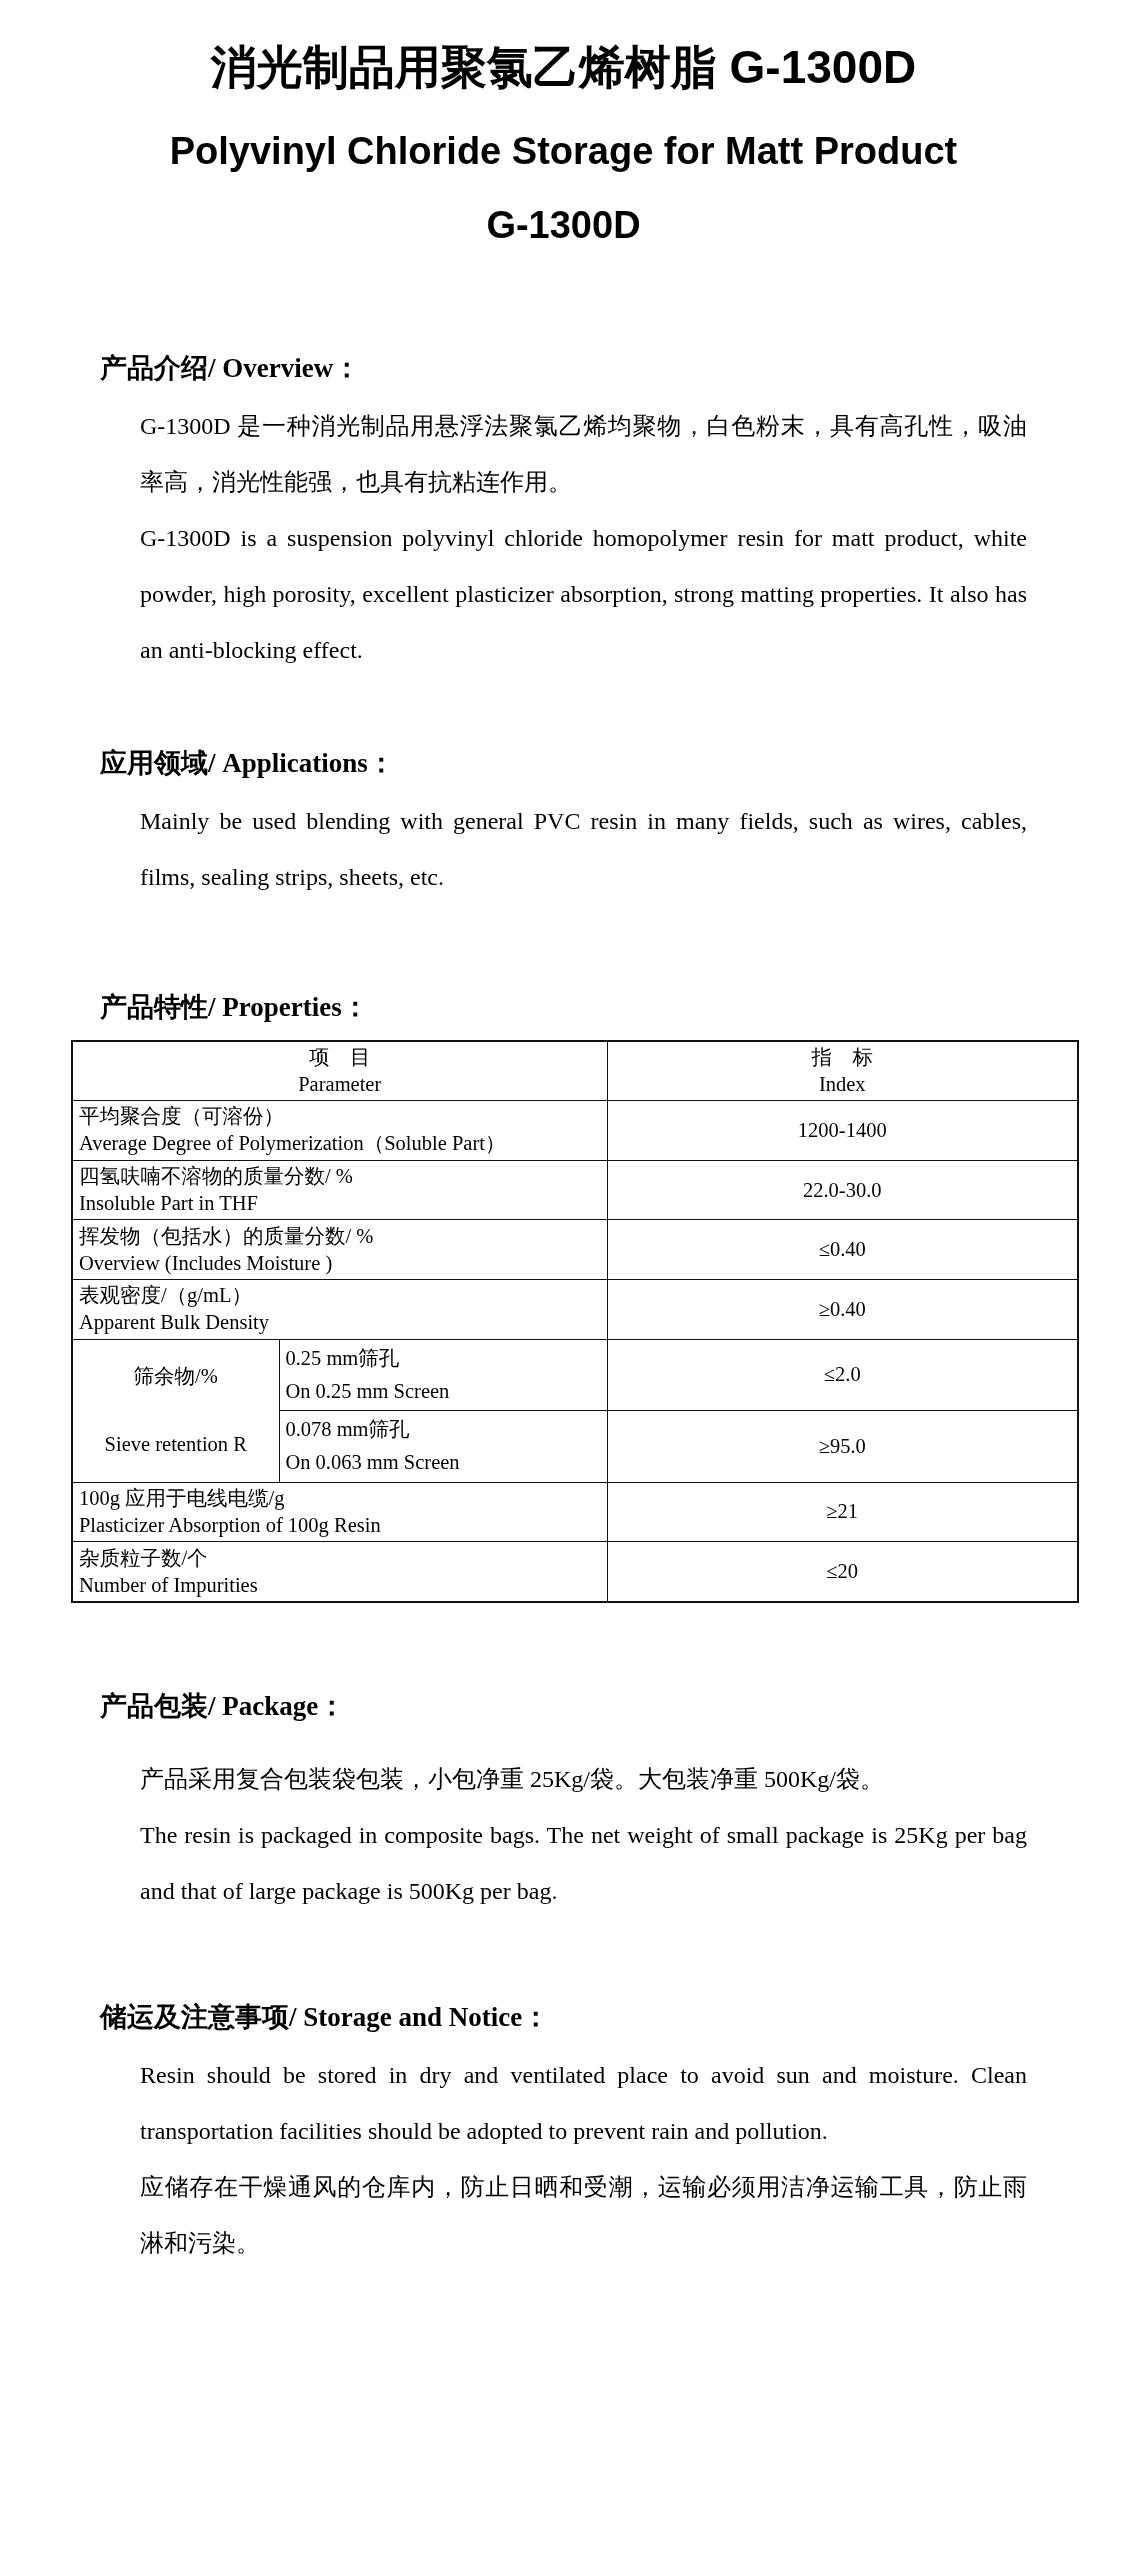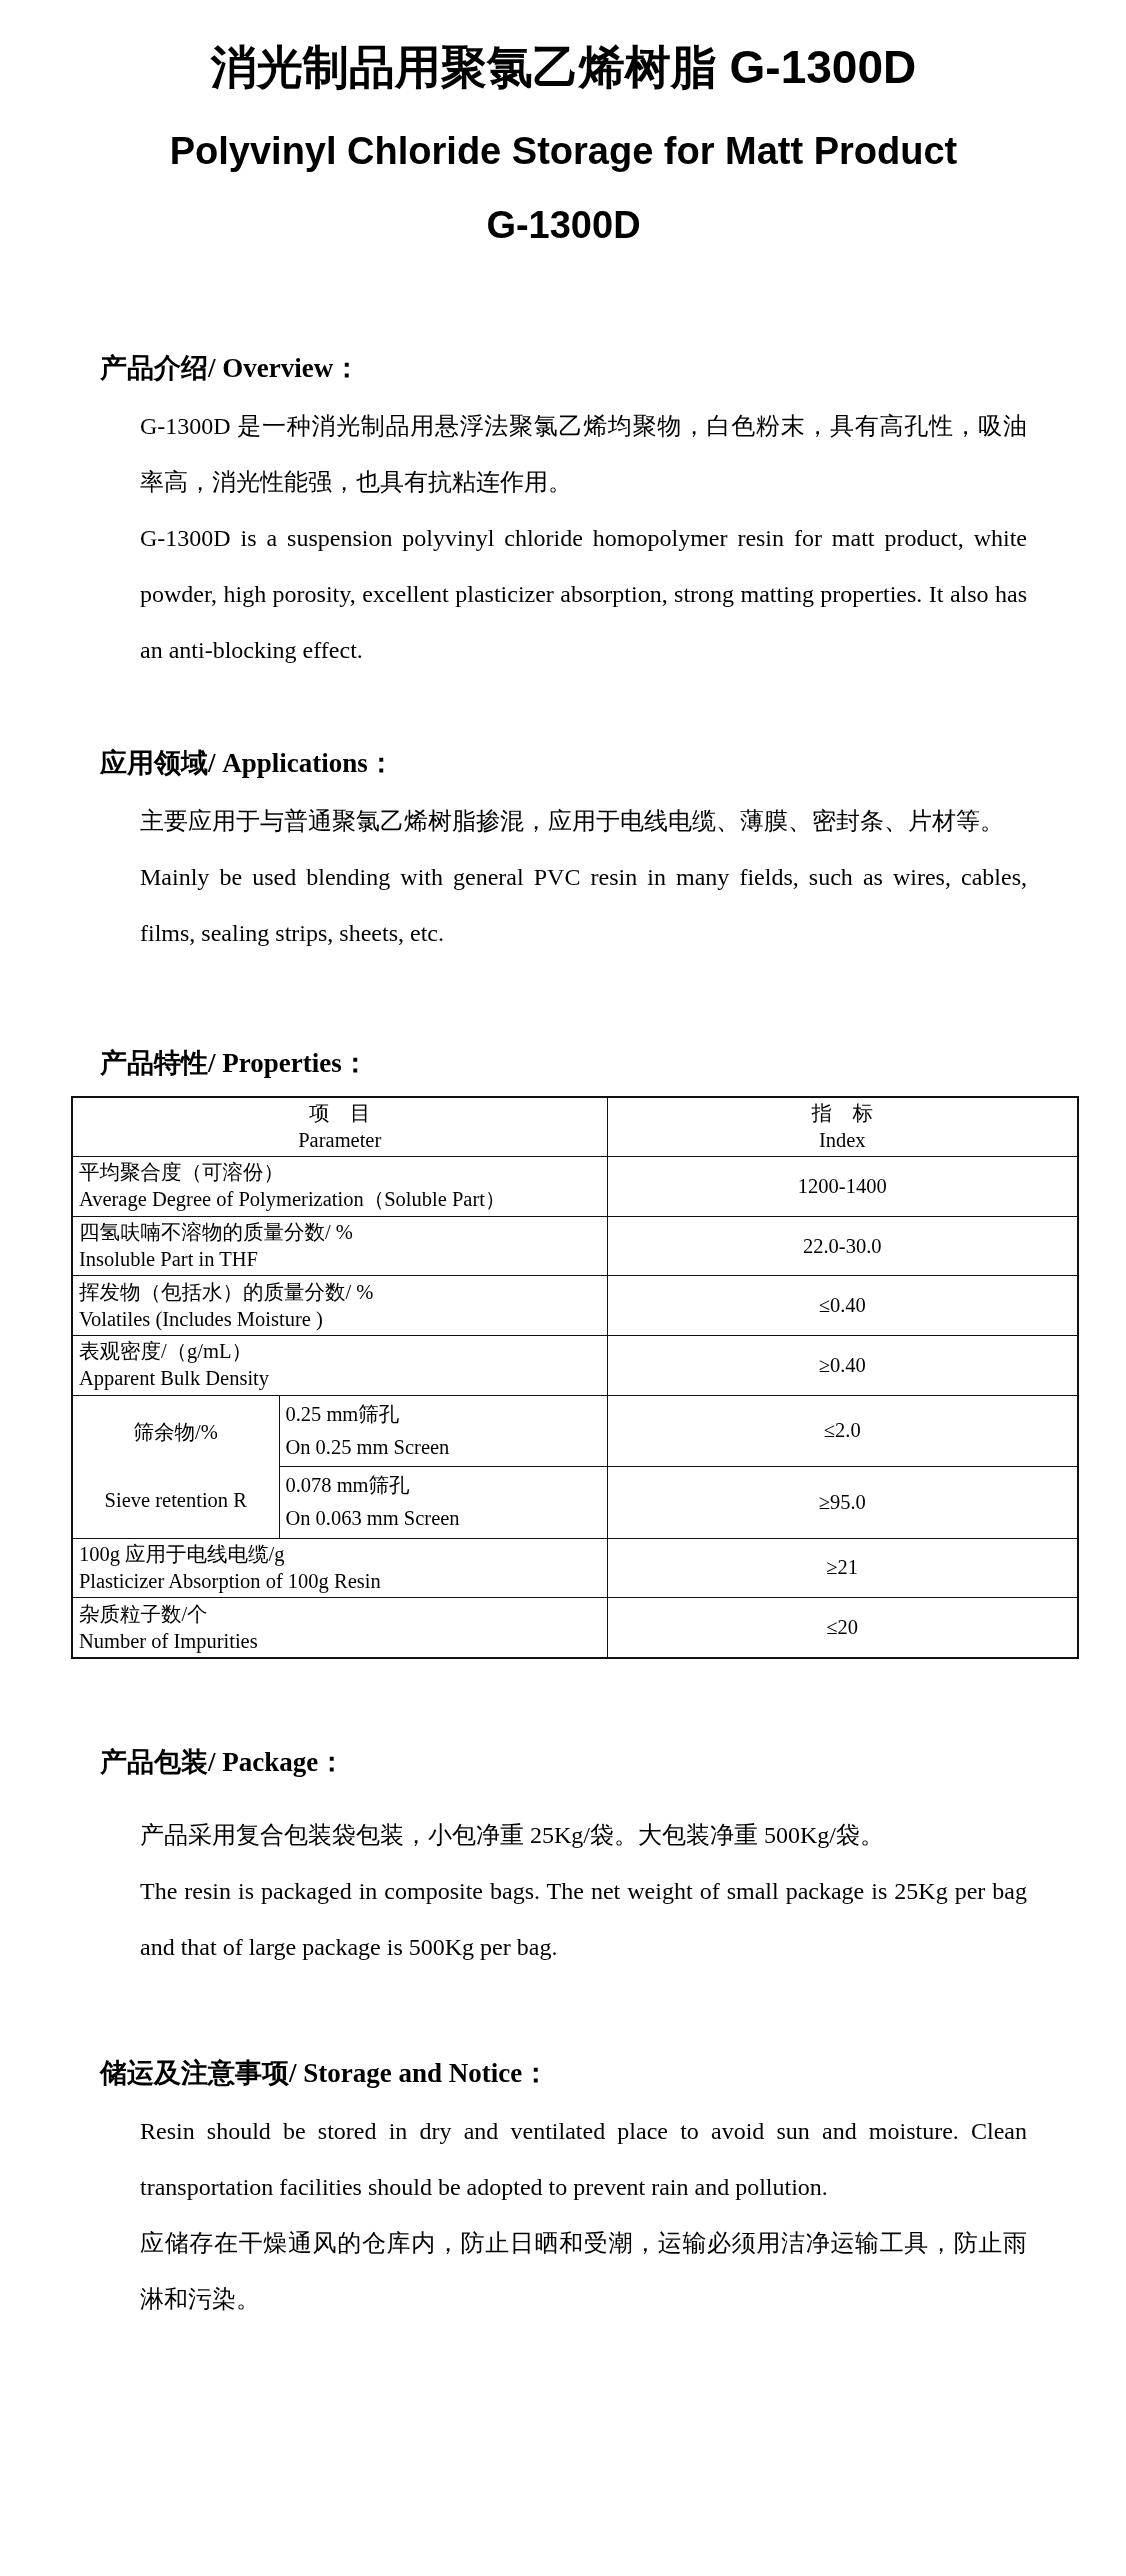--- a/index.html
+++ b/index.html
@@ -107,21 +107,20 @@
 
 
     <div class="sec-heading mt-overview">产品介绍/ Overview：</div>
     <div class="sec-body">
       <p>G-1300D 是一种消光制品用悬浮法聚氯乙烯均聚物，白色粉末，具有高孔性，吸油率高，消光性能强，也具有抗粘连作用。</p>
       <p>G-1300D is a suspension polyvinyl chloride homopolymer resin for matt product, white powder, high porosity, excellent plasticizer absorption, strong matting properties. It also has an anti-blocking effect.</p>
     </div>
 
     <div class="sec-heading mt-apps">应用领域/ Applications：</div>
     <div class="sec-body">
-      <p>主要应用于与普通聚氯乙烯树脂掺混，应用于电线电缆、薄膜、密封条、片材等。</p>
       <p>Mainly be used blending with general PVC resin in many fields, such as wires, cables, films, sealing strips, sheets, etc.</p>
     </div>
 
     <div class="sec-heading mt-props">产品特性/ Properties：</div>
 
     <table class="props">
       <colgroup>
           <col class="c1">
           <col class="c2">
           <col class="c3">
@@ -150,21 +149,21 @@
           <td class="param" colspan="2">
             <div>四氢呋喃不溶物的质量分数/ %</div>
             <div>Insoluble Part in THF</div>
           </td>
           <td class="value">22.0-30.0</td>
         </tr>
 
         <tr>
           <td class="param" colspan="2">
             <div>挥发物（包括水）的质量分数/ %</div>
-            <div>Volatiles (Includes Moisture )</div>
+            <div>Overview (Includes Moisture )</div>
           </td>
           <td class="value">≤0.40</td>
         </tr>
 
         <tr>
           <td class="param" colspan="2">
             <div>表观密度/（g/mL）</div>
             <div>Apparent Bulk Density</div>
           </td>
           <td class="value">≥0.40</td>

